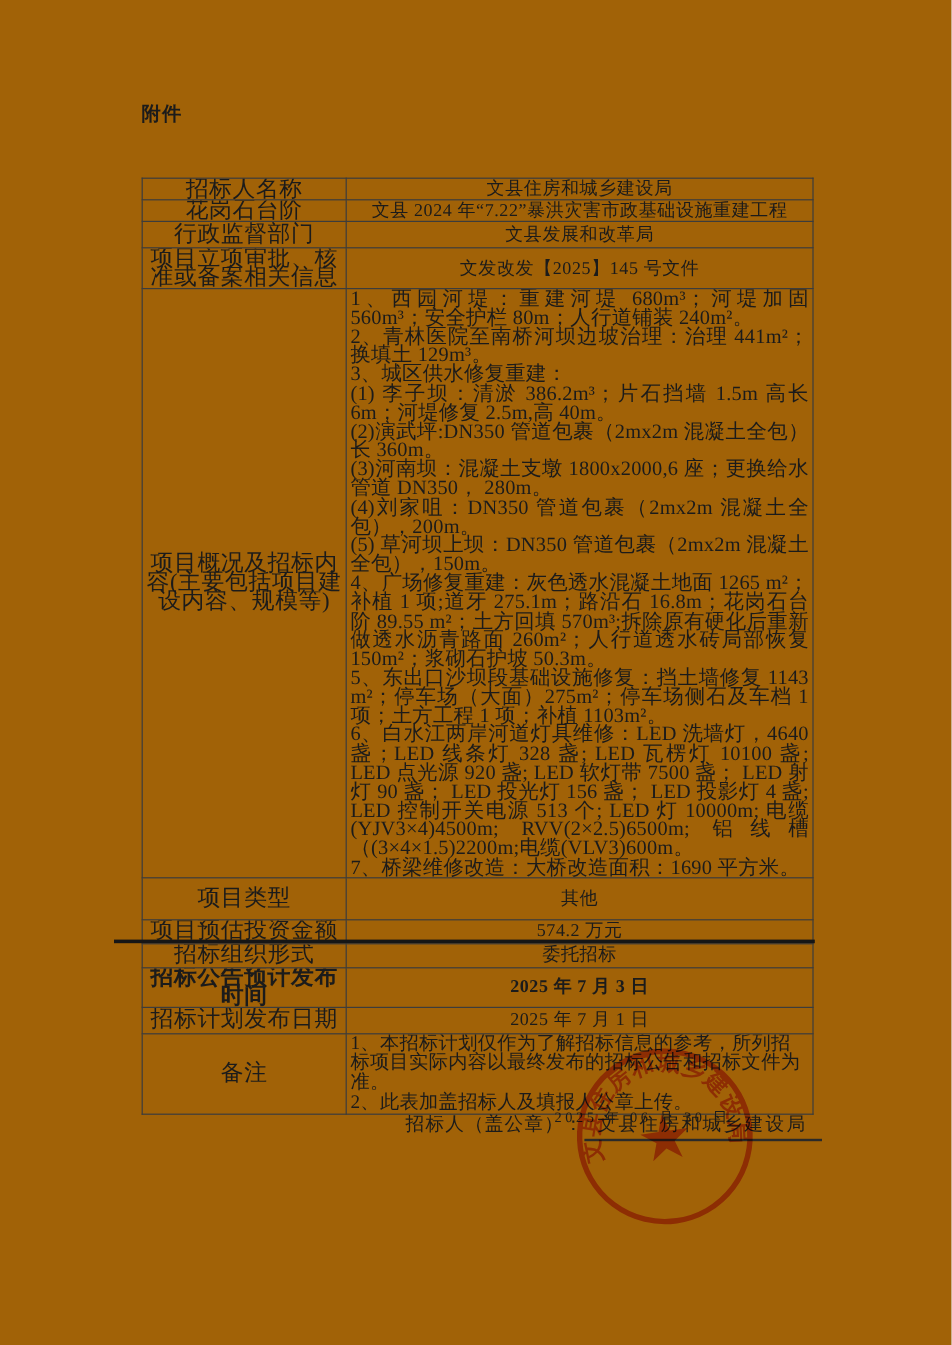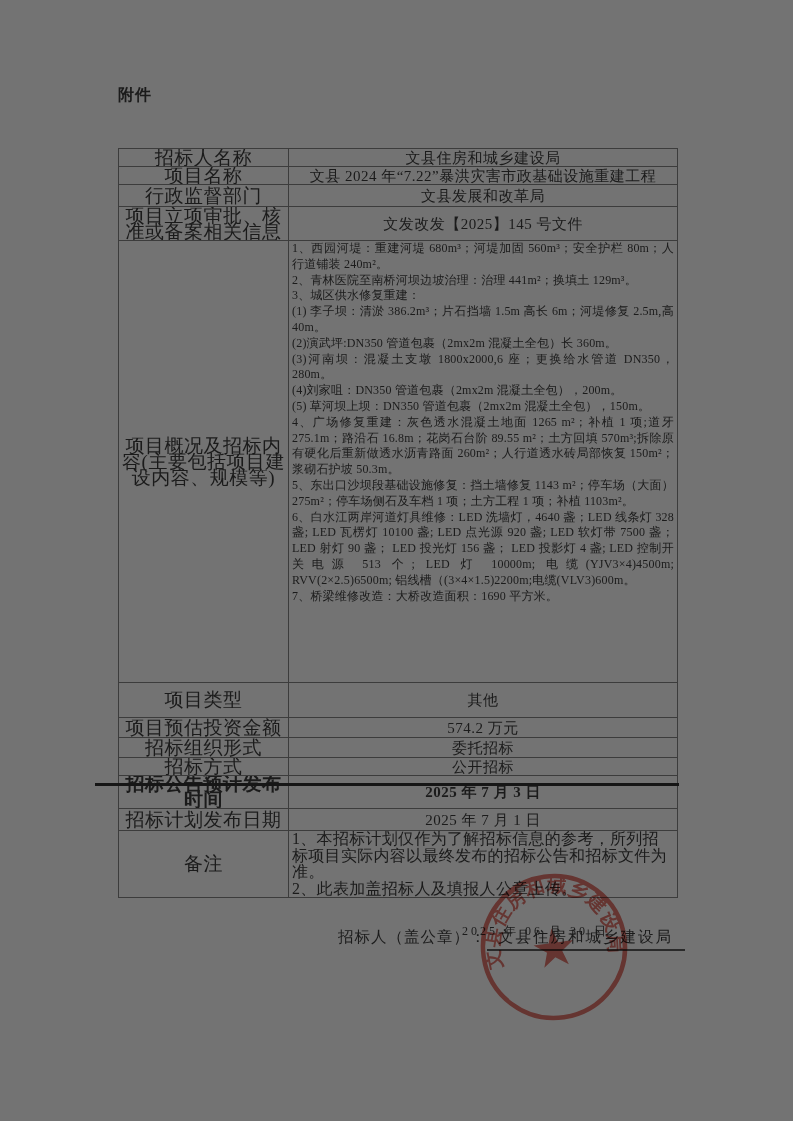--- a/index.html
+++ b/index.html
@@ -1,20 +1,20 @@
 <!DOCTYPE html>
 <html><head>
 <meta charset="utf-8">
 <style>
   html,body{margin:0;padding:0;background:#e8e8e8;}
   .page{
     position:relative;
     width:793px;height:1121px;
     margin:0 auto;
-    background:#737373;
+    background:#a16207;
     font-family:"Liberation Serif","DejaVu Serif",serif;
     color:#1b1b1b;
     overflow:hidden;
   }
   .attachment{
     position:absolute;left:118px;top:85px;
     font-size:16px;font-weight:bold;letter-spacing:1px;
   }
   .title{
     position:absolute;left:118px;top:104px;width:559px;
@@ -46,21 +46,21 @@
   tr.h21{height:35px;}
   tr.h20{height:20px;}
   tr.h24{height:24px;font-weight:bold;}
   tr.hov{height:442px;}
   tr.hrem{height:56px;}
   td.overview{
     text-align:left;vertical-align:top;
     padding:2px 4px;
   }
   .para{
-    font-size:12px;line-height:15.8px;
+    font-size:17px;line-height:15.8px;
     letter-spacing:0.2px;
     text-align:justify;
   }
   td.remark{
     text-align:left;vertical-align:middle;
     padding:2px 6px;
   }
   .remark-line{
     font-size:16px;line-height:16.5px;letter-spacing:0.3px;
   }
@@ -102,21 +102,21 @@
     <colgroup>
         <col class="c1">
         <col class="c2">
       </colgroup>
     <tbody>
       <tr class="h18">
         <td class="lbl">招标人名称</td>
         <td class="val">文县住房和城乡建设局</td>
       </tr>
       <tr class="h18">
-        <td class="lbl">项目名称</td>
+        <td class="lbl">花岗石台阶</td>
         <td class="val">文县 2024 年“7.22”暴洪灾害市政基础设施重建工程</td>
       </tr>
       <tr class="h22">
         <td class="lbl">行政监督部门</td>
         <td class="val">文县发展和改革局</td>
       </tr>
       <tr class="h34">
         <td class="lbl">项目立项审批、核准或备案相关信息</td>
         <td class="val">文发改发【2025】145 号文件</td>
       </tr>
@@ -141,24 +141,20 @@
         <td class="lbl">项目类型</td>
         <td class="val">其他</td>
       </tr>
       <tr class="h20">
         <td class="lbl">项目预估投资金额</td>
         <td class="val">574.2 万元</td>
       </tr>
       <tr class="h20">
         <td class="lbl">招标组织形式</td>
         <td class="val">委托招标</td>
-      </tr>
-      <tr class="h18">
-        <td class="lbl">招标方式</td>
-        <td class="val">公开招标</td>
       </tr>
       <tr class="h24">
         <td class="lbl">招标公告预计发布时间</td>
         <td class="val">2025 年 7 月 3 日</td>
       </tr>
       <tr class="h22">
         <td class="lbl">招标计划发布日期</td>
         <td class="val">2025 年 7 月 1 日</td>
       </tr>
       <tr class="hrem">

